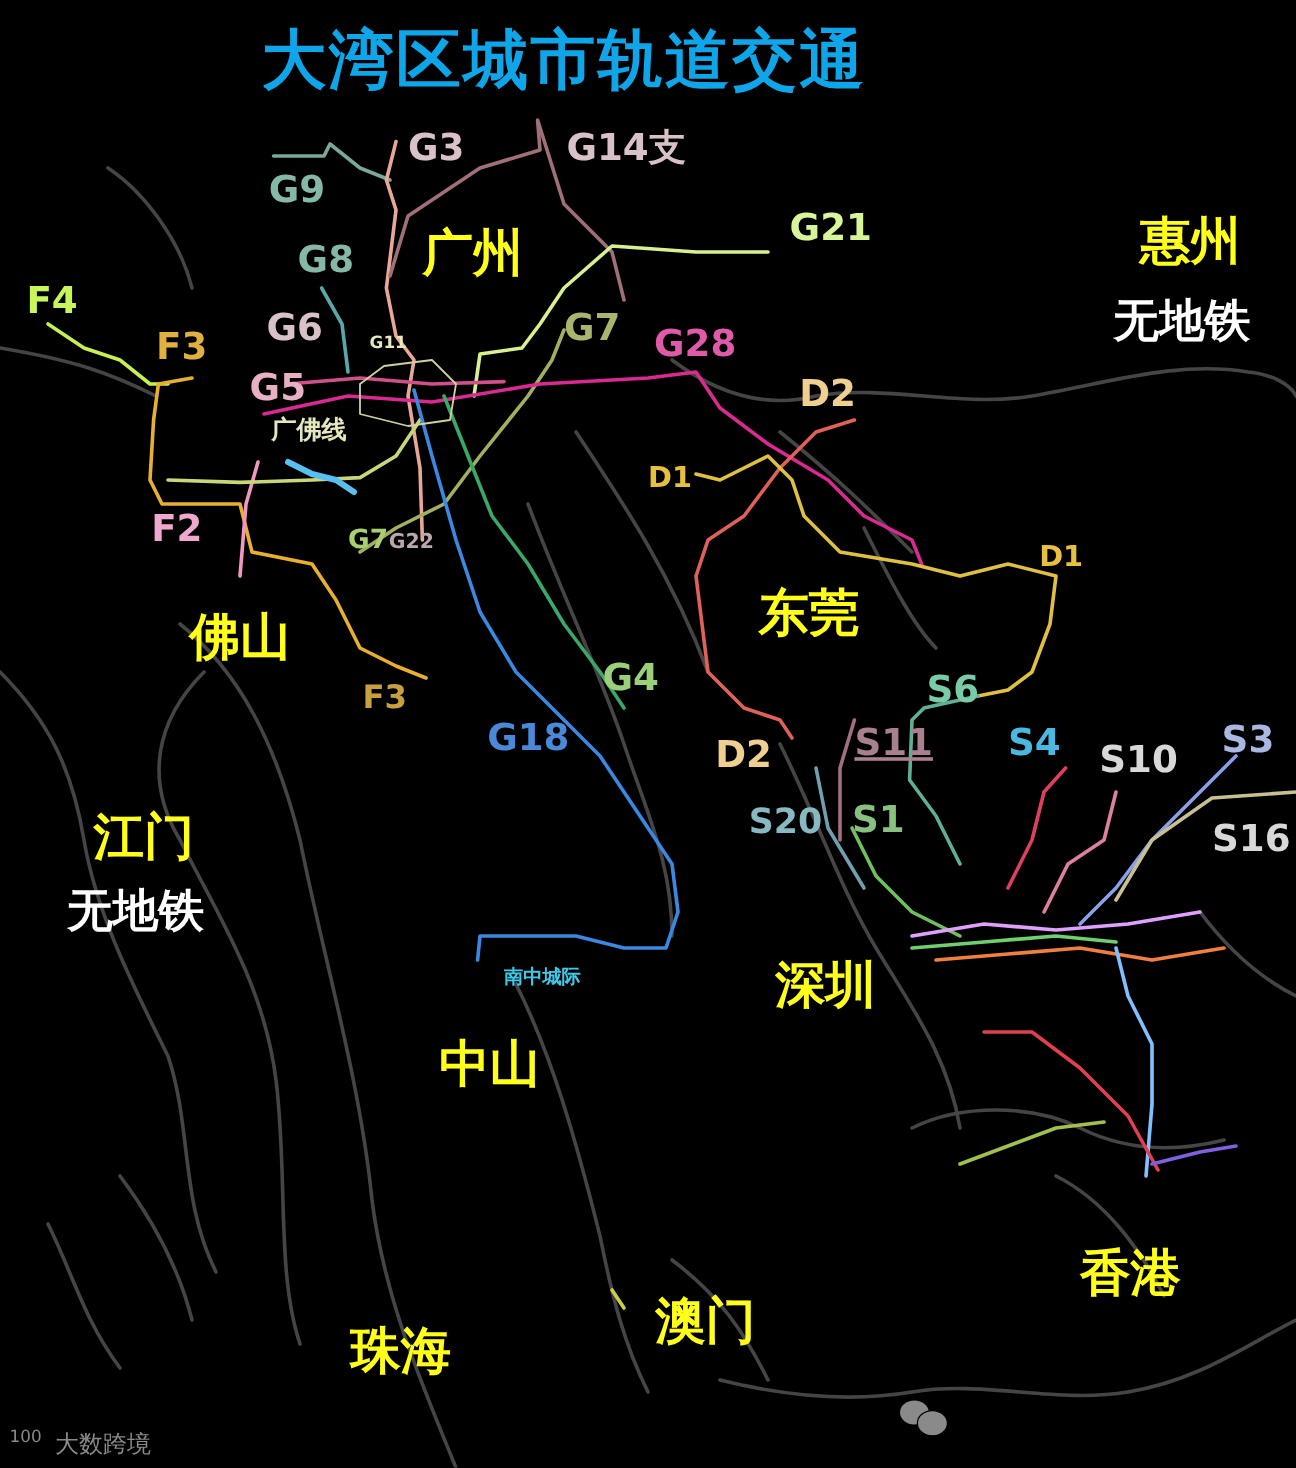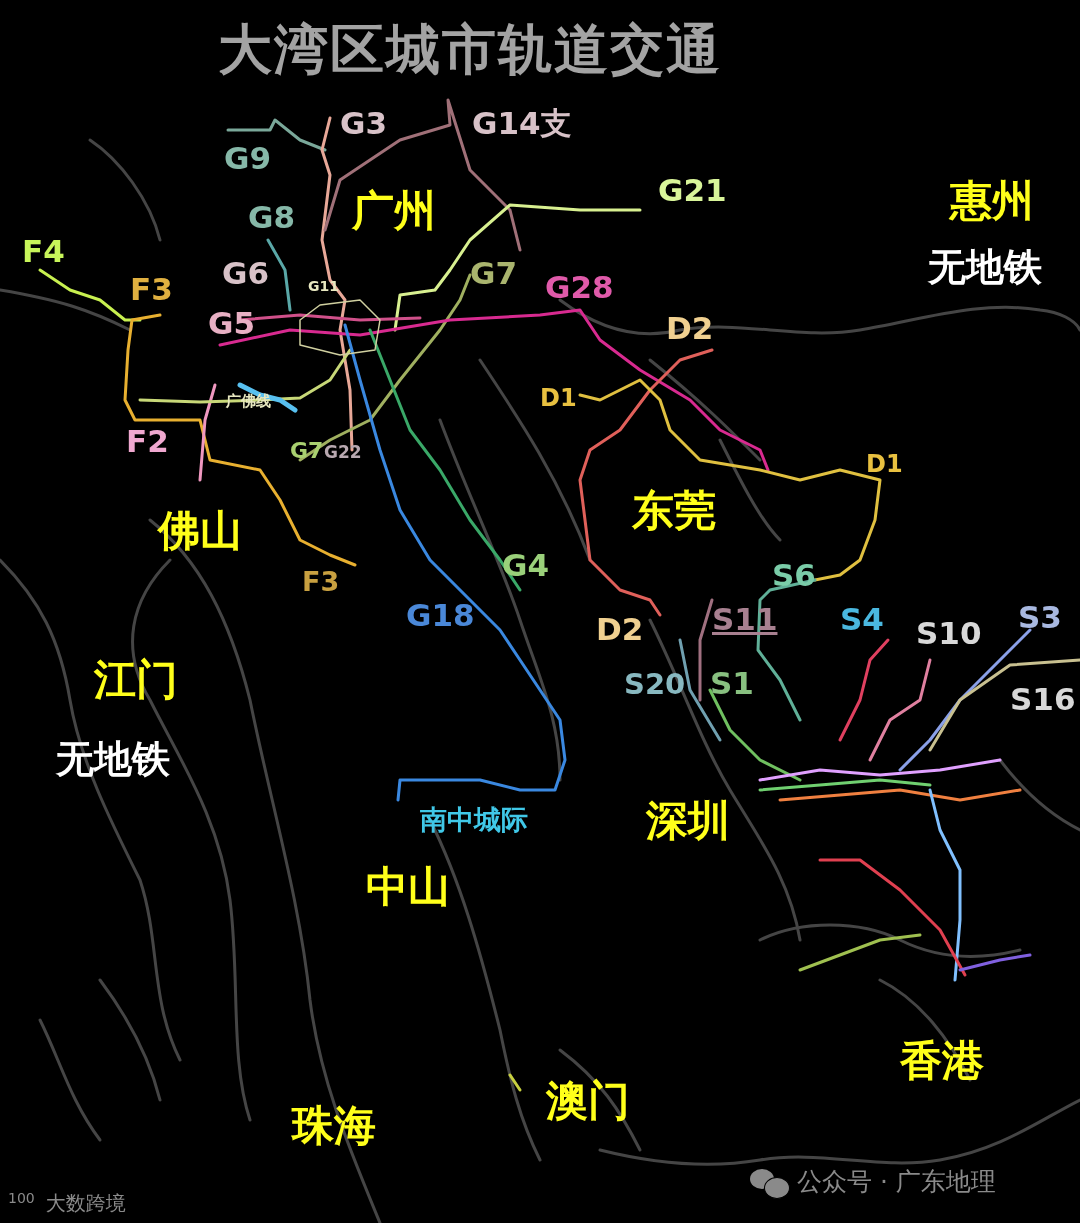--- a/index.html
+++ b/index.html
@@ -1,18 +1,18 @@
 <!DOCTYPE html>
 <html><head>
 <meta charset="utf-8">
 <style>
   html,body{margin:0;padding:0;background:#000;}
   body{width:1080px;height:1223px;position:relative;overflow:hidden;font-family:"DejaVu Sans","Liberation Sans",sans-serif;}
   #map-svg{position:absolute;left:0;top:0;width:1080px;height:1223px;}
-  .title{position:absolute;left:0;top:14px;width:940px;text-align:center;color:#a3a3a3;font-size:54px;font-weight:bold;letter-spacing:2px;}
+  .title{position:absolute;left:0;top:14px;width:940px;text-align:center;color:#0ea5e9;font-size:54px;font-weight:bold;letter-spacing:2px;}
   .lbl{position:absolute;white-space:nowrap;font-weight:bold;line-height:1;}
   .city{color:#ffff1a;font-size:42px;}
   .note{color:#fff;font-size:38px;}
   .line-lbl{font-size:31px;}
   .wm{position:absolute;color:#8a8a8a;font-size:22px;white-space:nowrap;}
 </style>
 </head>
 <body>
 
 <svg id="map-svg" viewBox="0 0 1080 1223">
@@ -75,21 +75,21 @@
   </g>
 </svg>
 
 <div class="title">大湾区城市轨道交通</div>
 
 <div class="lbl city" style="left:352px;top:190px;">广州</div>
 <div class="lbl city" style="left:950px;top:180px;">惠州</div>
 <div class="lbl note" style="left:928px;top:248px;">无地铁</div>
 <div class="lbl city" style="left:158px;top:510px;">佛山</div>
 <div class="lbl city" style="left:632px;top:490px;">东莞</div>
-<div class="lbl city" style="left:78px;top:659px;margin-left:16px;">江门</div>
+<div class="lbl city" style="left:78px;top:677px;">江门</div>
 <div class="lbl note" style="left:56px;top:740px;">无地铁</div>
 <div class="lbl city" style="left:646px;top:800px;">深圳</div>
 <div class="lbl city" style="left:366px;top:866px;">中山</div>
 <div class="lbl city" style="left:900px;top:1040px;">香港</div>
 <div class="lbl city" style="left:546px;top:1080px;">澳门</div>
 <div class="lbl city" style="left:280px;top:1105px;margin-left:12px;">珠海</div>
 
 <div class="lbl line-lbl" style="left:340px;top:108px;color:#d8c2c8;">G3</div>
 <div class="lbl line-lbl" style="left:472px;top:108px;color:#d8c2c8;text-align:right;">G14支</div>
 <div class="lbl line-lbl" style="left:224px;top:143px;color:#86b8a8;">G9</div>
@@ -111,29 +111,28 @@
 <div class="lbl line-lbl" style="left:406px;top:600px;color:#4a88d8;">G18</div>
 <div class="lbl line-lbl" style="left:712px;top:604px;color:#a88090;text-decoration:underline;">S11</div>
 <div class="lbl line-lbl" style="left:840px;top:604px;color:#4ab8e0;">S4</div>
 <div class="lbl line-lbl" style="left:596px;top:614px;color:#f0d090;">D2</div>
 <div class="lbl line-lbl" style="left:916px;top:618px;color:#d8d8d8;">S10</div>
 <div class="lbl line-lbl" style="left:1018px;top:602px;color:#a8b8e0;">S3</div>
 <div class="lbl line-lbl" style="left:710px;top:668px;color:#88c080;">S1</div>
 <div class="lbl line-lbl" style="left:1010px;top:684px;color:#d8d8d8;">S16</div>
 
 <div class="lbl" style="left:308px;top:279px;color:#e8e8c0;font-size:14px;">G11</div>
-<div class="lbl" style="left:226px;top:348px;color:#e8e8c0;font-size:15px;margin-top:46px;">广佛线</div>
+<div class="lbl" style="left:226px;top:348px;color:#e8e8c0;font-size:21px;">广佛线</div>
 <div class="lbl" style="left:540px;top:386px;color:#e8c040;font-size:24px;">D1</div>
 <div class="lbl" style="left:324px;top:444px;color:#b8a8b0;font-size:17px;">G22</div>
 <div class="lbl" style="left:624px;top:670px;color:#88b8c0;font-size:29px;">S20</div>
-<div class="lbl" style="left:420px;top:806px;color:#40c8e8;font-size:27px;">南中城际</div>
+<div class="lbl" style="left:420px;top:806px;color:#40c8e8;font-size:16px;">南中城际</div>
 
 <div class="wm" style="left:8px;top:1190px;">
   <span style="font-size:14px;vertical-align:top;">100</span>
   <span style="font-size:20px;margin-left:4px;">大数跨境</span>
 </div>
 <div class="wm" style="left:750px;top:1165px;">
   <span style="display:inline-block;vertical-align:middle;width:40px;height:30px;position:relative;">
     <span style="position:absolute;left:0;top:2px;width:24px;height:20px;border-radius:50%;background:#8a8a8a;"></span>
     <span style="position:absolute;left:14px;top:10px;width:24px;height:20px;border-radius:50%;background:#8a8a8a;border:1px solid #000;"></span>
   </span>
-  <span style="font-size:25px;vertical-align:middle;">公众号 · 广东地理</span>
 </div>
 
 </body></html>

